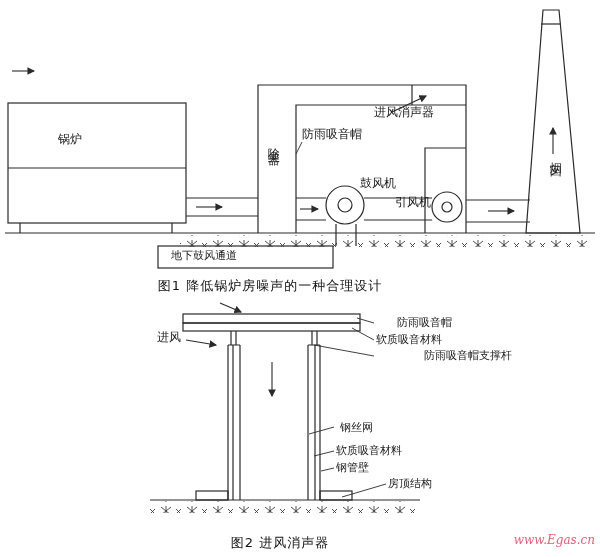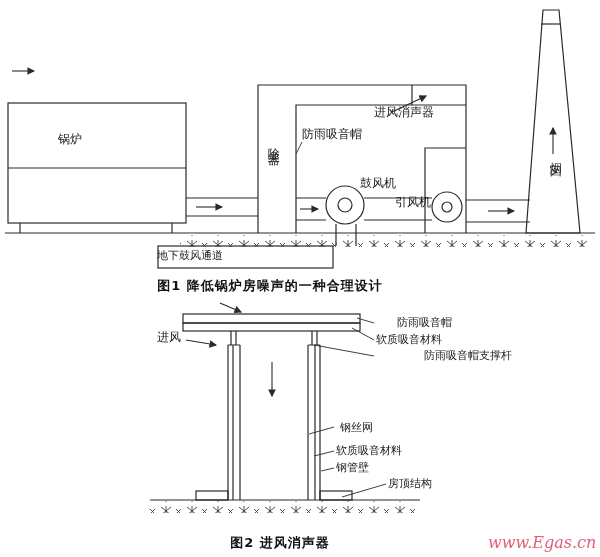--- a/index.html
+++ b/index.html
@@ -3,22 +3,22 @@
 <meta charset="utf-8">
 <style>
   * { margin:0; padding:0; box-sizing:border-box; }
   html,body { width:600px; height:557px; background:#ffffff; }
   body { font-family:"DejaVu Sans", sans-serif; color:#1a1a1a; }
   .canvas { position:relative; width:600px; height:557px; background:#ffffff; overflow:hidden; }
   .canvas > svg { position:absolute; left:0; top:0; }
   .lbl { position:absolute; font-size:12px; line-height:1.15; white-space:nowrap; color:#1a1a1a; }
   .lbl.sm { font-size:11px; }
   .vertical { writing-mode:vertical-rl; text-orientation:upright; letter-spacing:3px; }
-  .caption { position:absolute; font-size:13px; font-weight:bold; letter-spacing:1px; color:#111; text-align:center; white-space:nowrap; }
-  .watermark { position:absolute; font-size:16px; font-style:italic; font-family:"DejaVu Serif", serif; color:#e0607a; text-align:right; white-space:nowrap; }
+  .caption { position:absolute; font-size:13px; font-weight:normal; letter-spacing:1px; color:#111; text-align:center; white-space:nowrap; }
+  .watermark { position:absolute; font-size:12px; font-style:italic; font-family:"DejaVu Serif", serif; color:#e0607a; text-align:right; white-space:nowrap; }
 </style>
 </head>
 <body>
 
 <div class="canvas">
 
   <svg width="600" height="557" viewBox="0 0 600 557">
     <defs>
       <marker id="arrow" viewBox="0 0 10 10" refX="8.5" refY="5" markerWidth="7" markerHeight="7" orient="auto-start-reverse">
         <path d="M0,0 L10,5 L0,10 z" fill="#2a2a2a"></path>
@@ -105,21 +105,21 @@
     </g>
   </svg>
 
   <div class="lbl" style="left:58px; top:133px;">锅炉</div>
   <div class="lbl vertical" style="left:266px; top:138px;">除尘器</div>
   <div class="lbl" style="left:330px; top:106px;margin-left:44px;">进风消声器</div>
   <div class="lbl" style="left:302px; top:128px;">防雨吸音帽</div>
   <div class="lbl" style="left:360px; top:177px;">鼓风机</div>
   <div class="lbl" style="left:395px; top:196px;">引风机</div>
   <div class="lbl vertical" style="left:548px; top:152px;">烟囱</div>
-  <div class="lbl sm" style="left:157px; top:250px;">地下鼓风通道</div>
+  <div class="lbl sm" style="left:171px; top:250px;">地下鼓风通道</div>
   <div class="caption" style="left:115px; top:277px; width:310px;">图1  降低锅炉房噪声的一种合理设计</div>
 
   <div class="lbl" style="left:157px; top:331px;">进风</div>
   <div class="lbl sm" style="left:376px; top:317px;padding-left:21px;">防雨吸音帽</div>
   <div class="lbl sm" style="left:376px; top:334px;">软质吸音材料</div>
   <div class="lbl sm" style="left:376px; top:350px;margin-left:48px;">防雨吸音帽支撑杆</div>
   <div class="lbl sm" style="left:340px; top:421px;font-family:Liberation Serif, serif;">钢丝网</div>
   <div class="lbl sm" style="left:336px; top:445px;">软质吸音材料</div>
   <div class="lbl sm" style="left:336px; top:462px;">钢管壁</div>
   <div class="lbl sm" style="left:388px; top:478px;">房顶结构</div>

